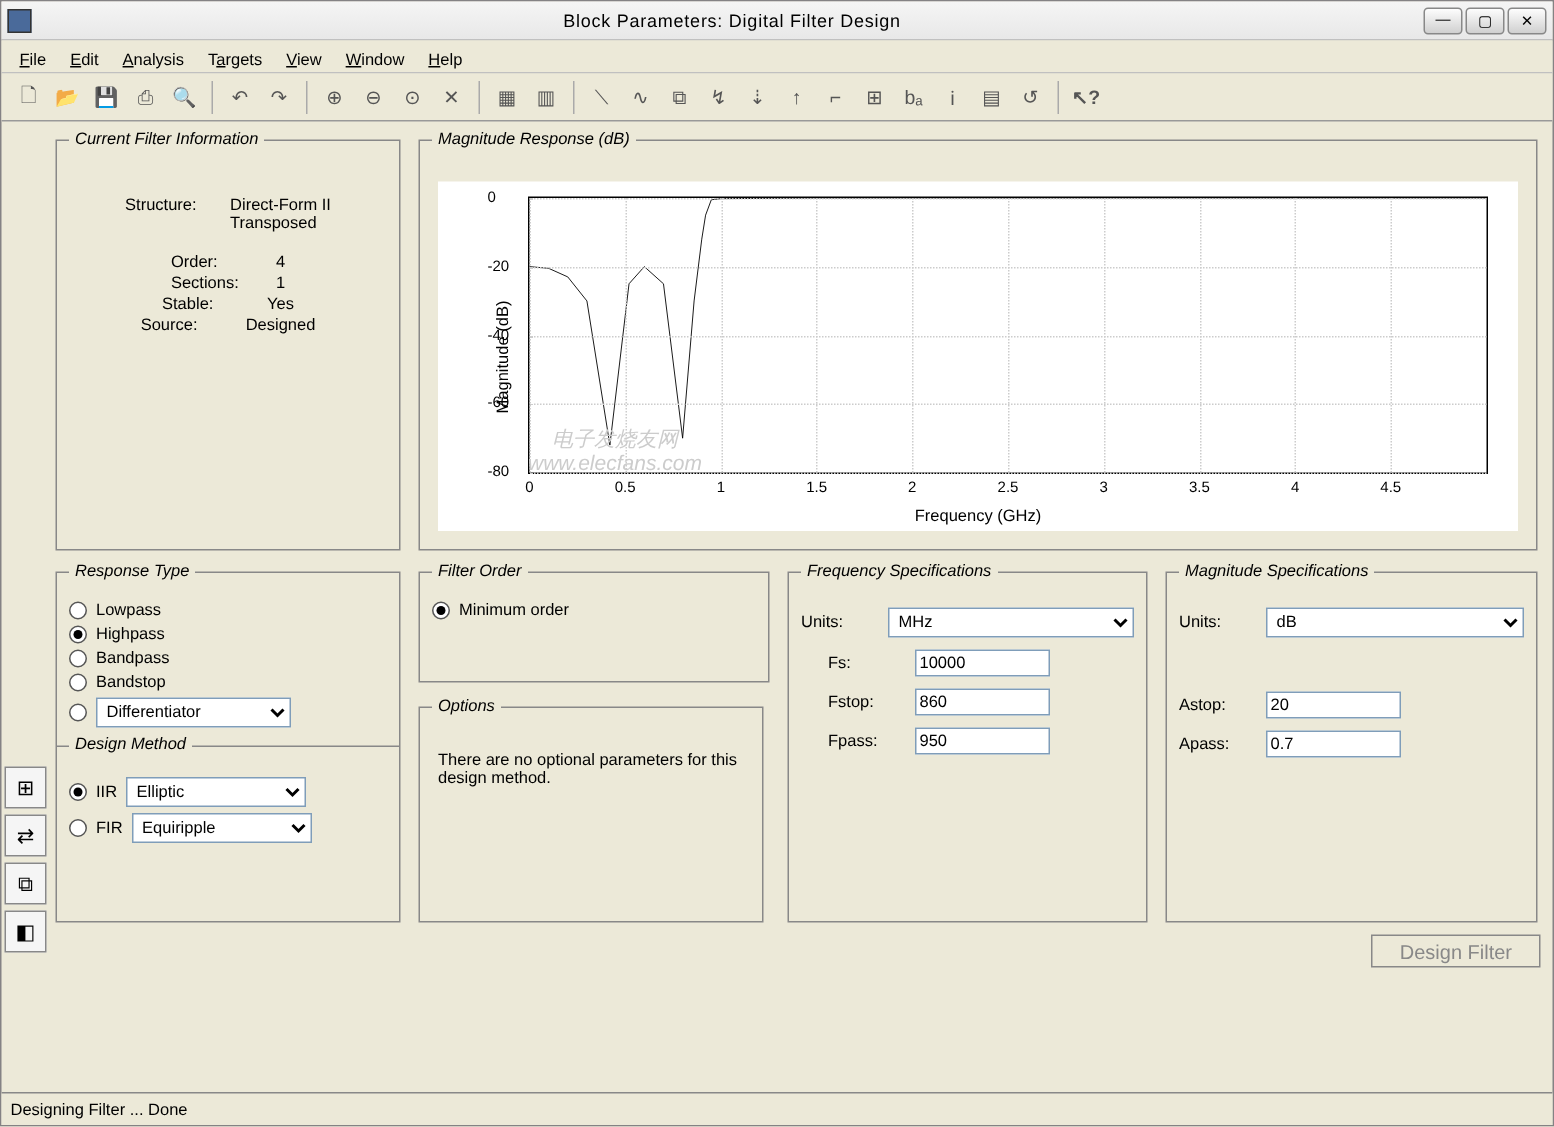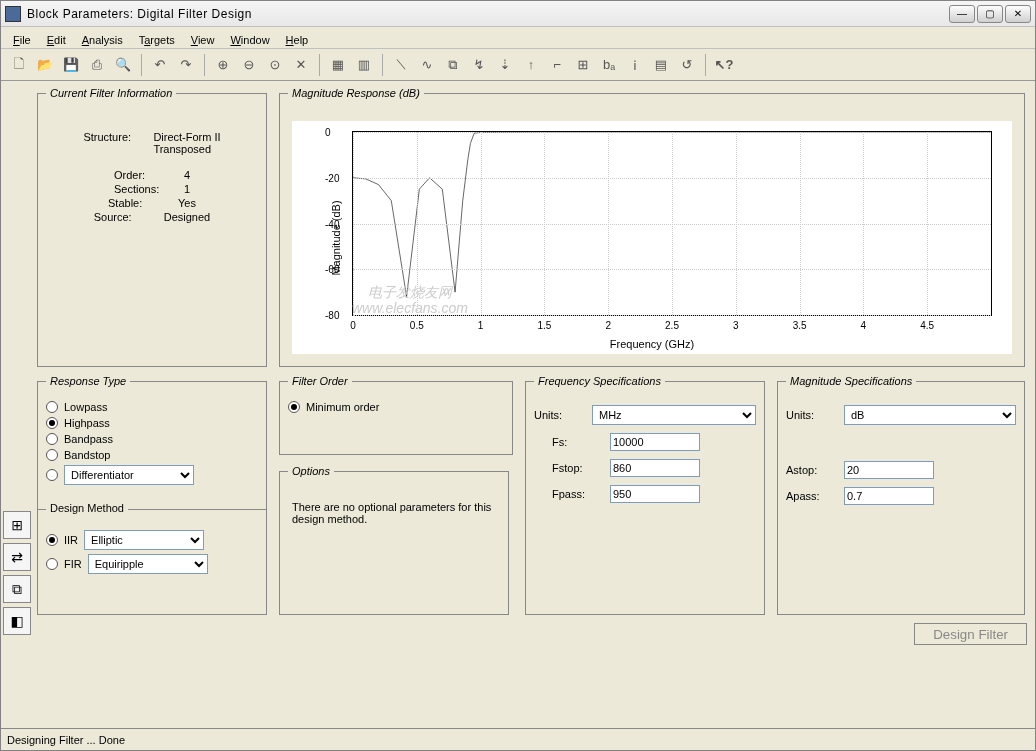--- a/index.html
+++ b/index.html
@@ -1,18 +1,18 @@
 <!DOCTYPE html>
 <html><head>
 <meta charset="utf-8">
 <style>
 * { box-sizing: border-box; font-family: Tahoma, "MS Sans Serif", sans-serif; }
 html, body { margin:0; padding:0; width:1036px; height:751px; background:#ece9d8; font-size:11px; color:#000; }
 .window { width:1036px; height:751px; display:flex; flex-direction:column; border:1px solid #848284; background:#ece9d8; }
-.titlebar { height:26px; background:linear-gradient(#f5f5f5,#e8e8e8); display:flex; align-items:center; padding:0 4px; border-bottom:1px solid #c0c0c0; }
+.titlebar { height:26px; background:linear-gradient(#f5f5f5,#e8e8e8); display:flex; align-items:center; padding:0 4px; border-bottom:1px solid #c0c0c0;text-align:center; }
 .titlebar .app-icon { width:16px; height:16px; background:#4a6a9a; margin-right:6px; border:1px solid #333; }
 .titlebar .title { flex:1; font-size:12px; letter-spacing:0.5px; }
 .win-btns { display:flex; gap:2px; }
 .win-btn { width:26px; height:18px; border:1px solid #888; background:linear-gradient(#fdfdfd,#d0d0d0); border-radius:3px; display:flex; align-items:center; justify-content:center; font-size:10px; }
 
 .menubar { height:22px; display:flex; align-items:flex-end; gap:4px; padding:0 6px; border-bottom:1px solid #c0c0c0; background:#ece9d8; }
 .menubar span { padding:2px 6px; }
 .menubar span u { text-decoration:underline; }
 
 .toolbar { height:32px; display:flex; align-items:center; padding:0 6px; gap:2px; border-bottom:1px solid #999; background:#ece9d8; }
@@ -46,21 +46,21 @@
 .watermark { position:absolute; left:60px; bottom:38px; font-size:14px; color:#ccc; font-style:italic; text-align:center; line-height:1.1; pointer-events:none; }
 svg.trace { position:absolute; inset:0; width:100%; height:100%; }
 
 .resp-box { width:230px; height:240px; }
 .radio-row { display:flex; align-items:center; margin:4px 0; gap:6px; }
 .radio { width:12px; height:12px; border-radius:50%; border:1px solid #555; display:inline-flex; align-items:center; justify-content:center; background:#fff; flex-shrink:0; }
 .radio.sel::after { content:""; width:6px; height:6px; border-radius:50%; background:#000; }
 select, input[type=text] { font-size:11px; font-family:inherit; height:18px; border:1px solid #7f9db9; background:#fff; padding:0 2px; }
 select { height:20px; }
 input[disabled] { background:#ece9d8; }
-.sub-legend { border-top:1px solid #888; margin:24px -8px 6px -8px; padding:0; position:relative; height:0; }
+.sub-legend { border-top:1px solid #888; margin:12px -8px 6px -8px; padding:0; position:relative; height:0;font-style:italic; }
 .sub-legend span { position:absolute; top:-8px; left:8px; background:#ece9d8; padding:0 4px; }
 
 .order-box { width:234px; height:80px; }
 .opt-box { width:230px; height:150px; margin-top:10px; }
 .col2 { display:flex; flex-direction:column; }
 .freq-box { width:240px; height:240px; }
 .mag-spec-box { flex:1; height:240px; }
 .field-row { display:flex; align-items:center; margin:8px 0; gap:10px; }
 .field-row .flab { width:48px; }
 .field-row input[type=text] { width:90px; }

